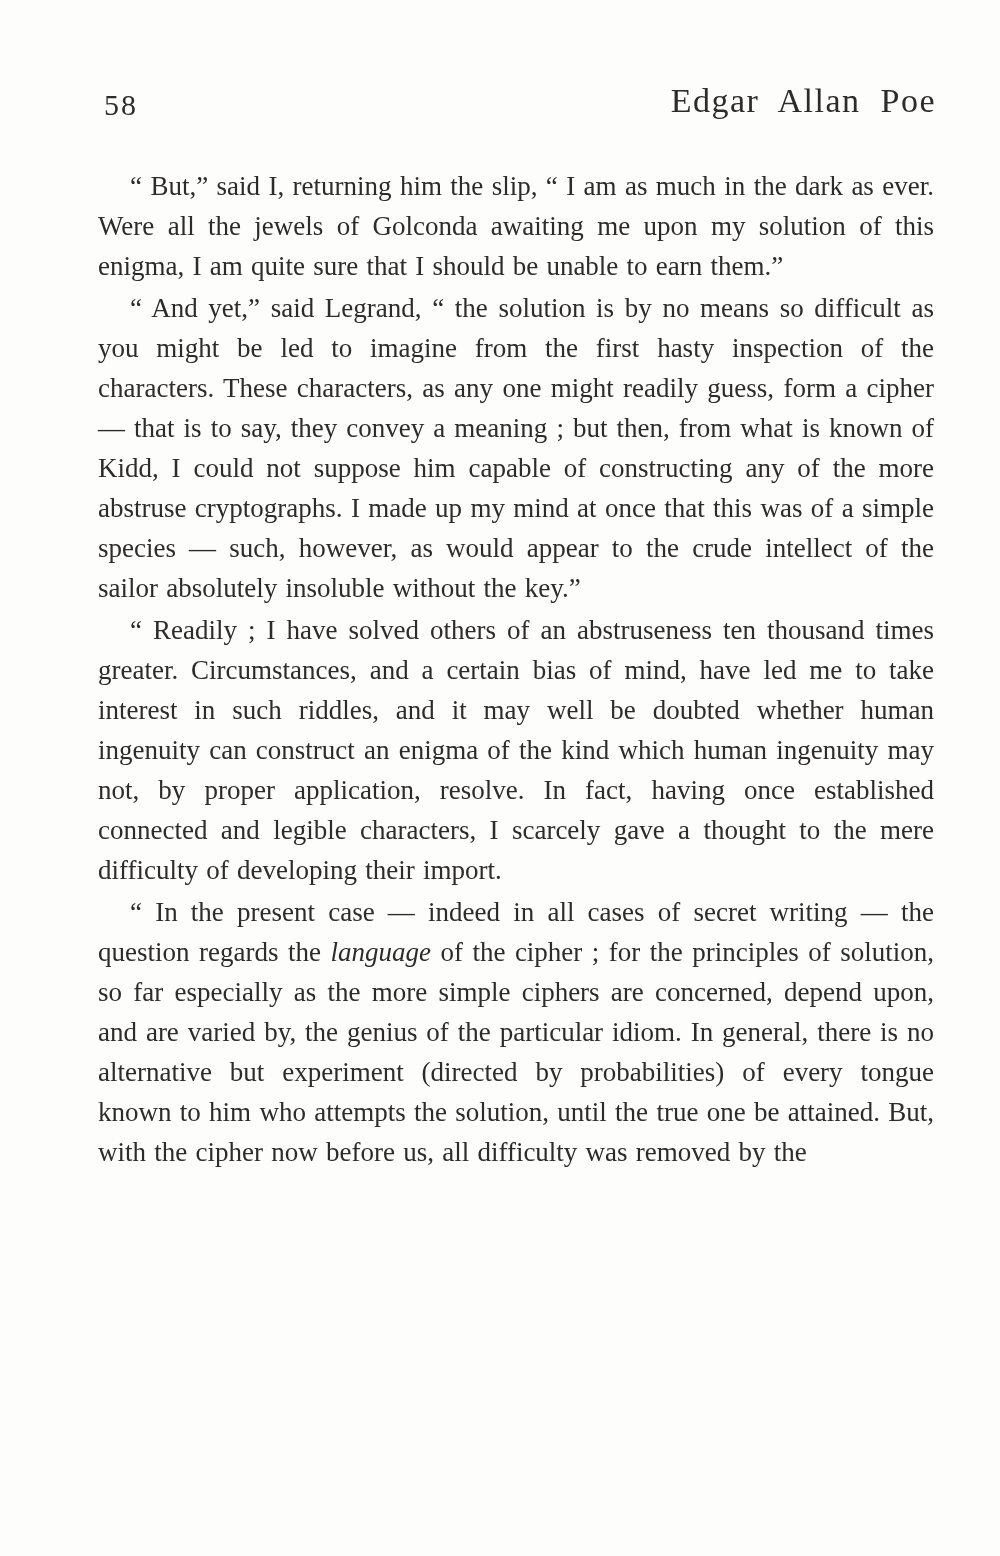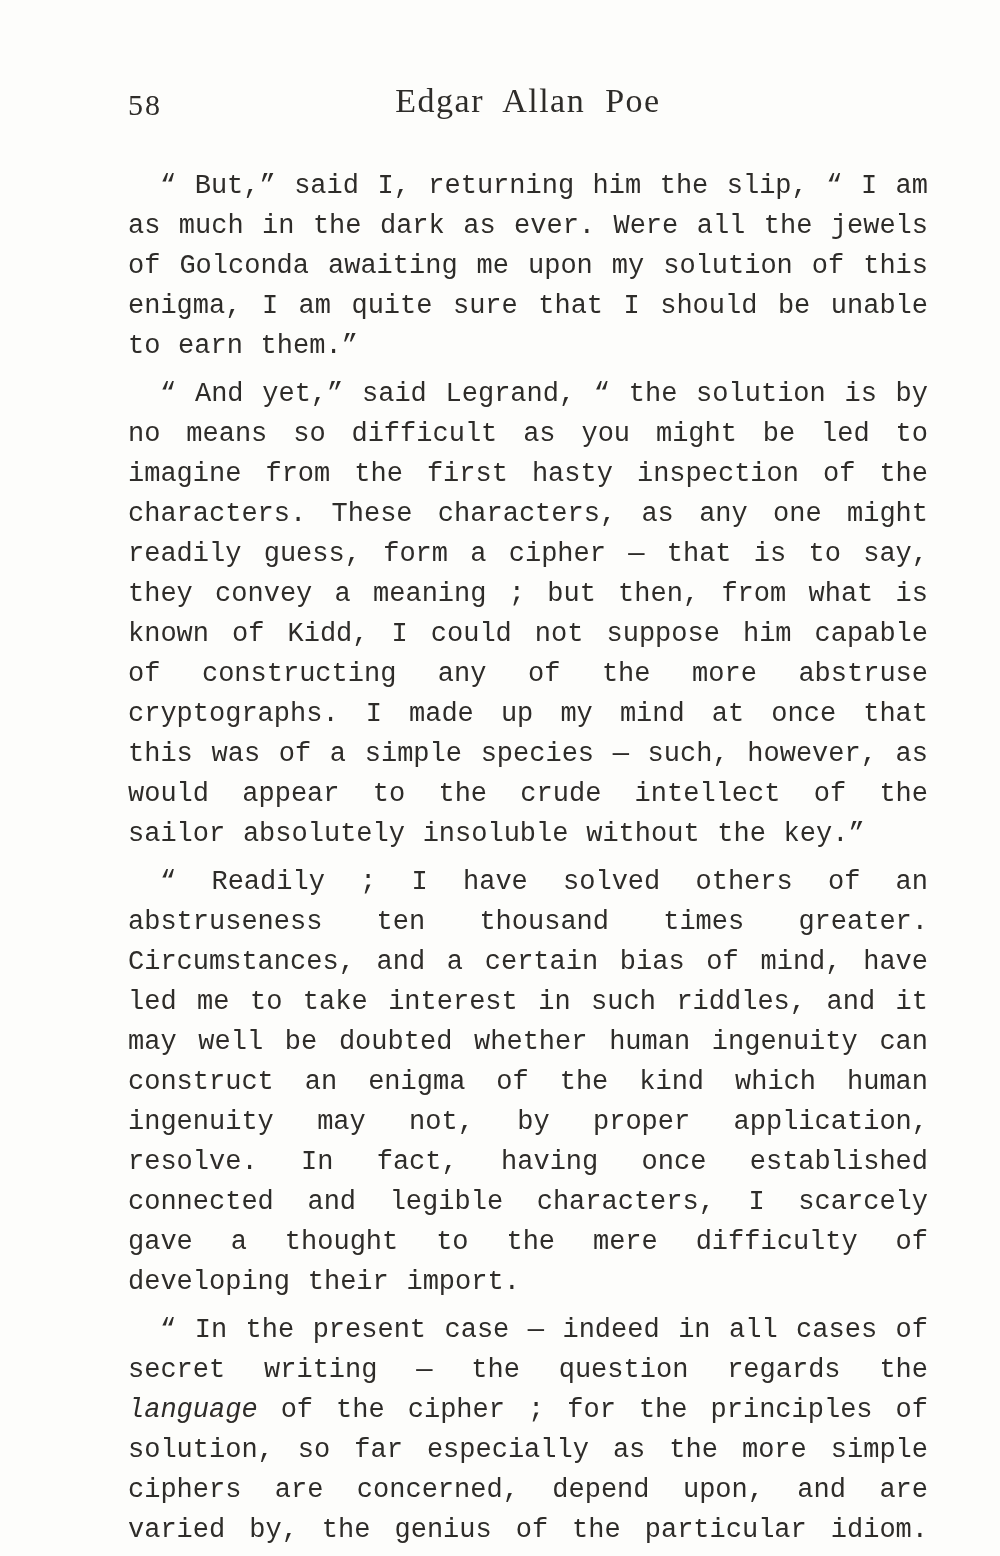--- a/index.html
+++ b/index.html
@@ -8,52 +8,51 @@
     background: #ffffff;
   }
   .book-page {
     position: relative;
     width: 1000px;
     height: 1556px;
     box-sizing: border-box;
     background: #fdfdfb;
     color: #2e2c29;
     font-family: "Liberation Serif", "DejaVu Serif", serif;
-    padding: 82px 64px 0 120px;
+    padding: 82px 64px 0 96px;
     overflow: hidden;
   }
   .page-header {
     position: relative;
     height: 48px;
     margin-bottom: 36px;
   }
   .page-number {
     position: absolute;
     left: 8px;
     top: 6px;
     font-size: 30px;
     letter-spacing: 2px;
   }
   .running-head {
     display: block;
-    text-align: center;
+    text-align: right;
     font-size: 34px;
     letter-spacing: 1.5px;
     word-spacing: 10px;
   }
   .page-body {
     font-size: 27px;
     line-height: 40px;
     text-align: justify;
     word-spacing: 1.5px;
   }
   .para {
-    margin: 8px;
+    margin: 2px;
     text-indent: 32px;
-    font-family: Liberation Mono, monospace;
   }
   .para .seg {
     font-style: normal;
   }
   .para em.seg {
     font-style: italic;
   }
 </style>
 </head>
 <body>

